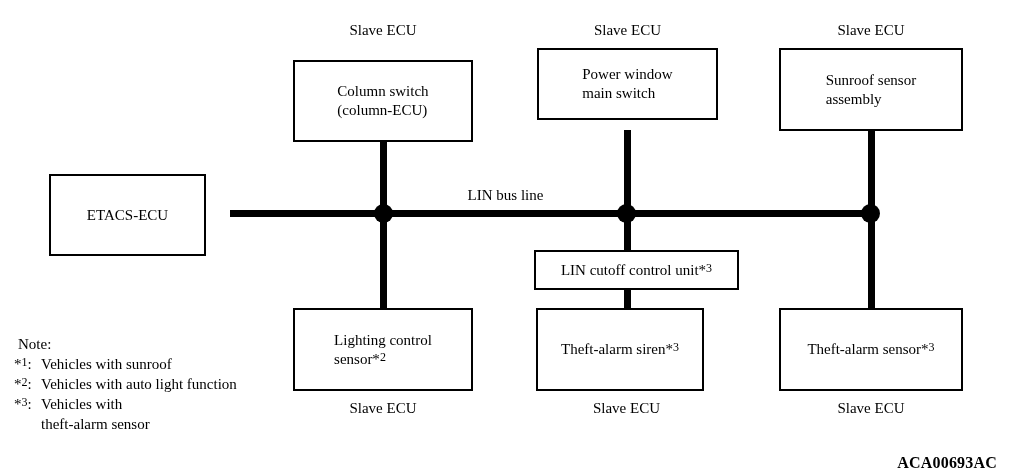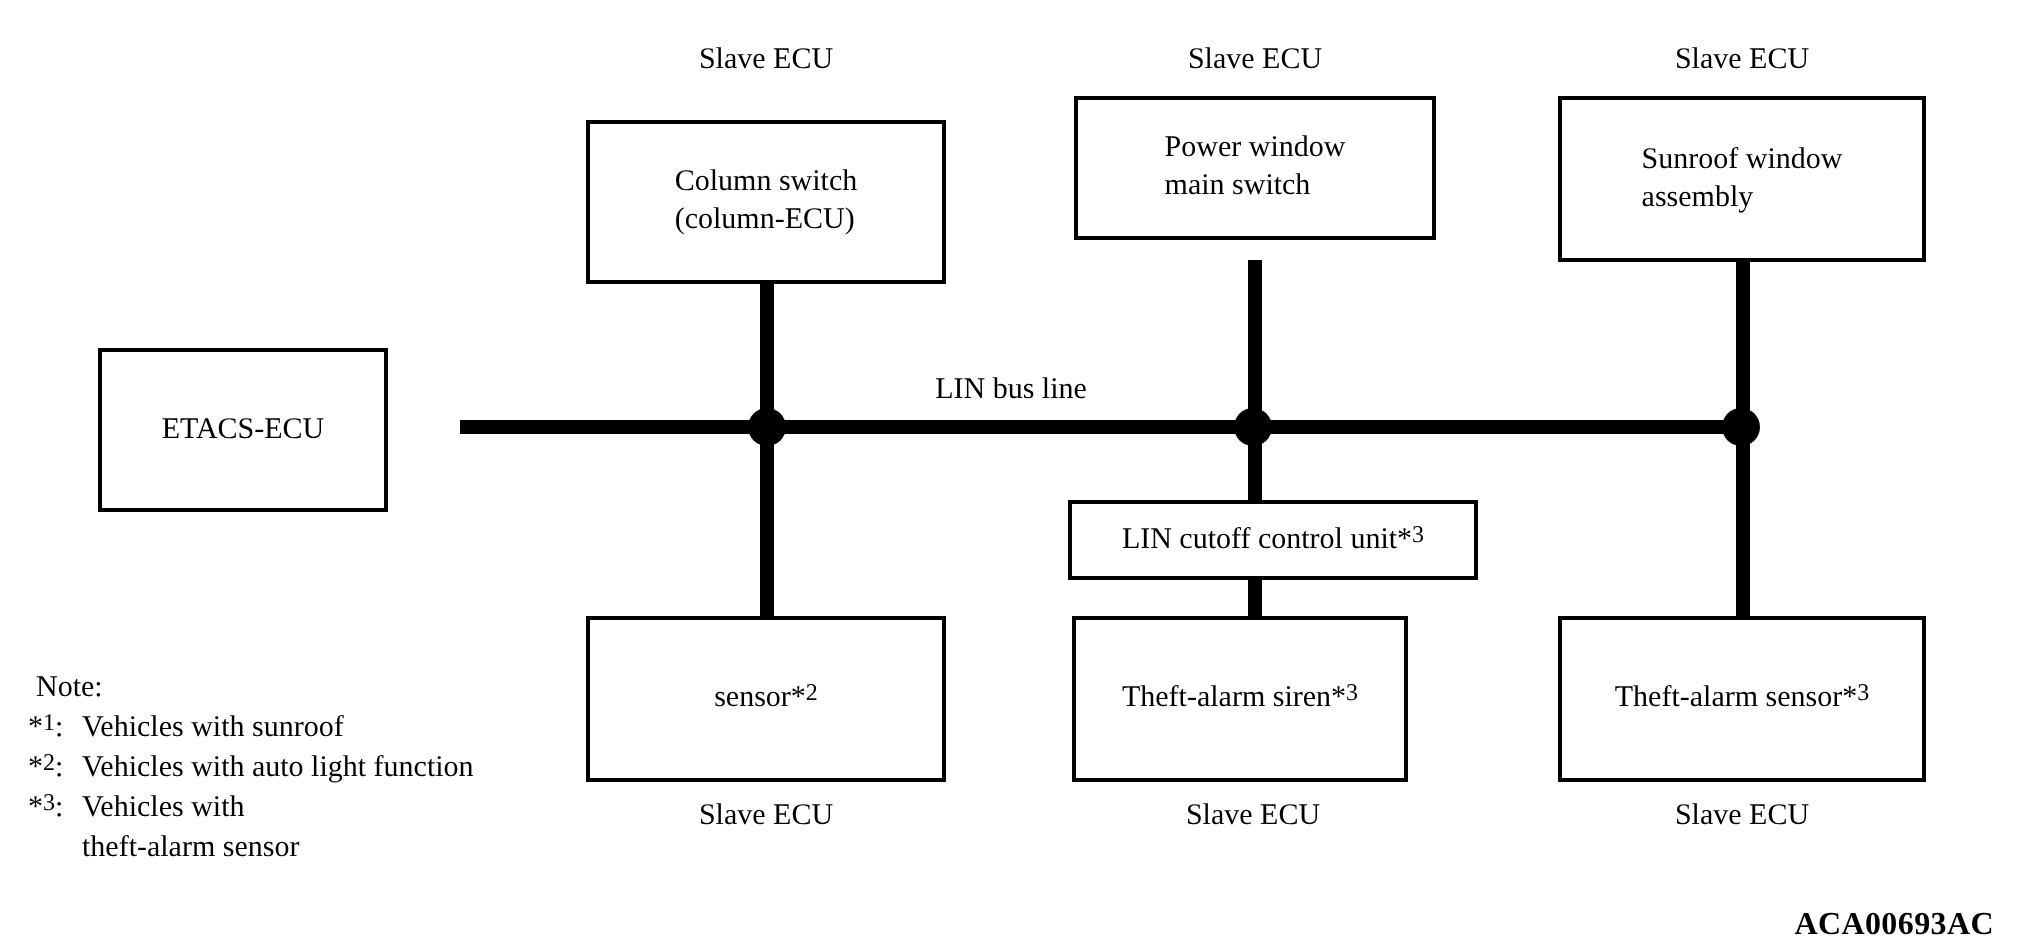--- a/index.html
+++ b/index.html
@@ -39,51 +39,52 @@
   <div class="vline" style="left:380px; top:130px; width:7px; height:178px;"></div>
   <div class="vline" style="left:624px; top:130px; width:7px; height:178px;"></div>
   <div class="vline" style="left:868px; top:130px; width:7px; height:178px;"></div>
 
   <div class="dot" style="left:374px; top:204px;"></div>
   <div class="dot" style="left:617px; top:204px;"></div>
   <div class="dot" style="left:861px; top:204px;"></div>
 
   <div class="lbl" style="left:384px; top:187px; width:243px;">LIN bus line</div>
 
-  <div class="box center" style="left:49px; top:174px; width:145px; height:82px;">
+  <div class="box center" style="left:49px; top:174px; width:157px; height:82px;">
     <div class="txt"><span>ETACS-ECU</span></div>
   </div>
 
   <div class="box" style="left:293px; top:60px; width:180px; height:82px;">
     <div class="txt">
       <div>Column switch</div>
       <div>(column-ECU)</div>
     </div>
   </div>
 
   <div class="box" style="left:537px; top:48px; width:181px; height:72px;">
     <div class="txt">
       <div>Power window</div>
       <div>main switch</div>
     </div>
   </div>
 
   <div class="box" style="left:779px; top:48px; width:184px; height:83px;">
     <div class="txt">
-      <div>Sunroof window</div>
+      <div>Sunroof sensor</div>
       <div>assembly</div>
     </div>
   </div>
 
   <div class="box center" style="left:534px; top:250px; width:205px; height:40px;">
     <div class="txt"><span>LIN cutoff control unit*</span><sup class="fn">3</sup></div>
   </div>
 
   <div class="box" style="left:293px; top:308px; width:180px; height:83px;">
     <div class="txt">
+      <div>Lighting control</div>
       <div><span>sensor*</span><sup class="fn">2</sup></div>
     </div>
   </div>
 
   <div class="box center" style="left:536px; top:308px; width:168px; height:83px;">
     <div class="txt"><span>Theft-alarm siren*</span><sup class="fn">3</sup></div>
   </div>
 
   <div class="box center" style="left:779px; top:308px; width:184px; height:83px;">
     <div class="txt"><span>Theft-alarm sensor*</span><sup class="fn">3</sup></div>

